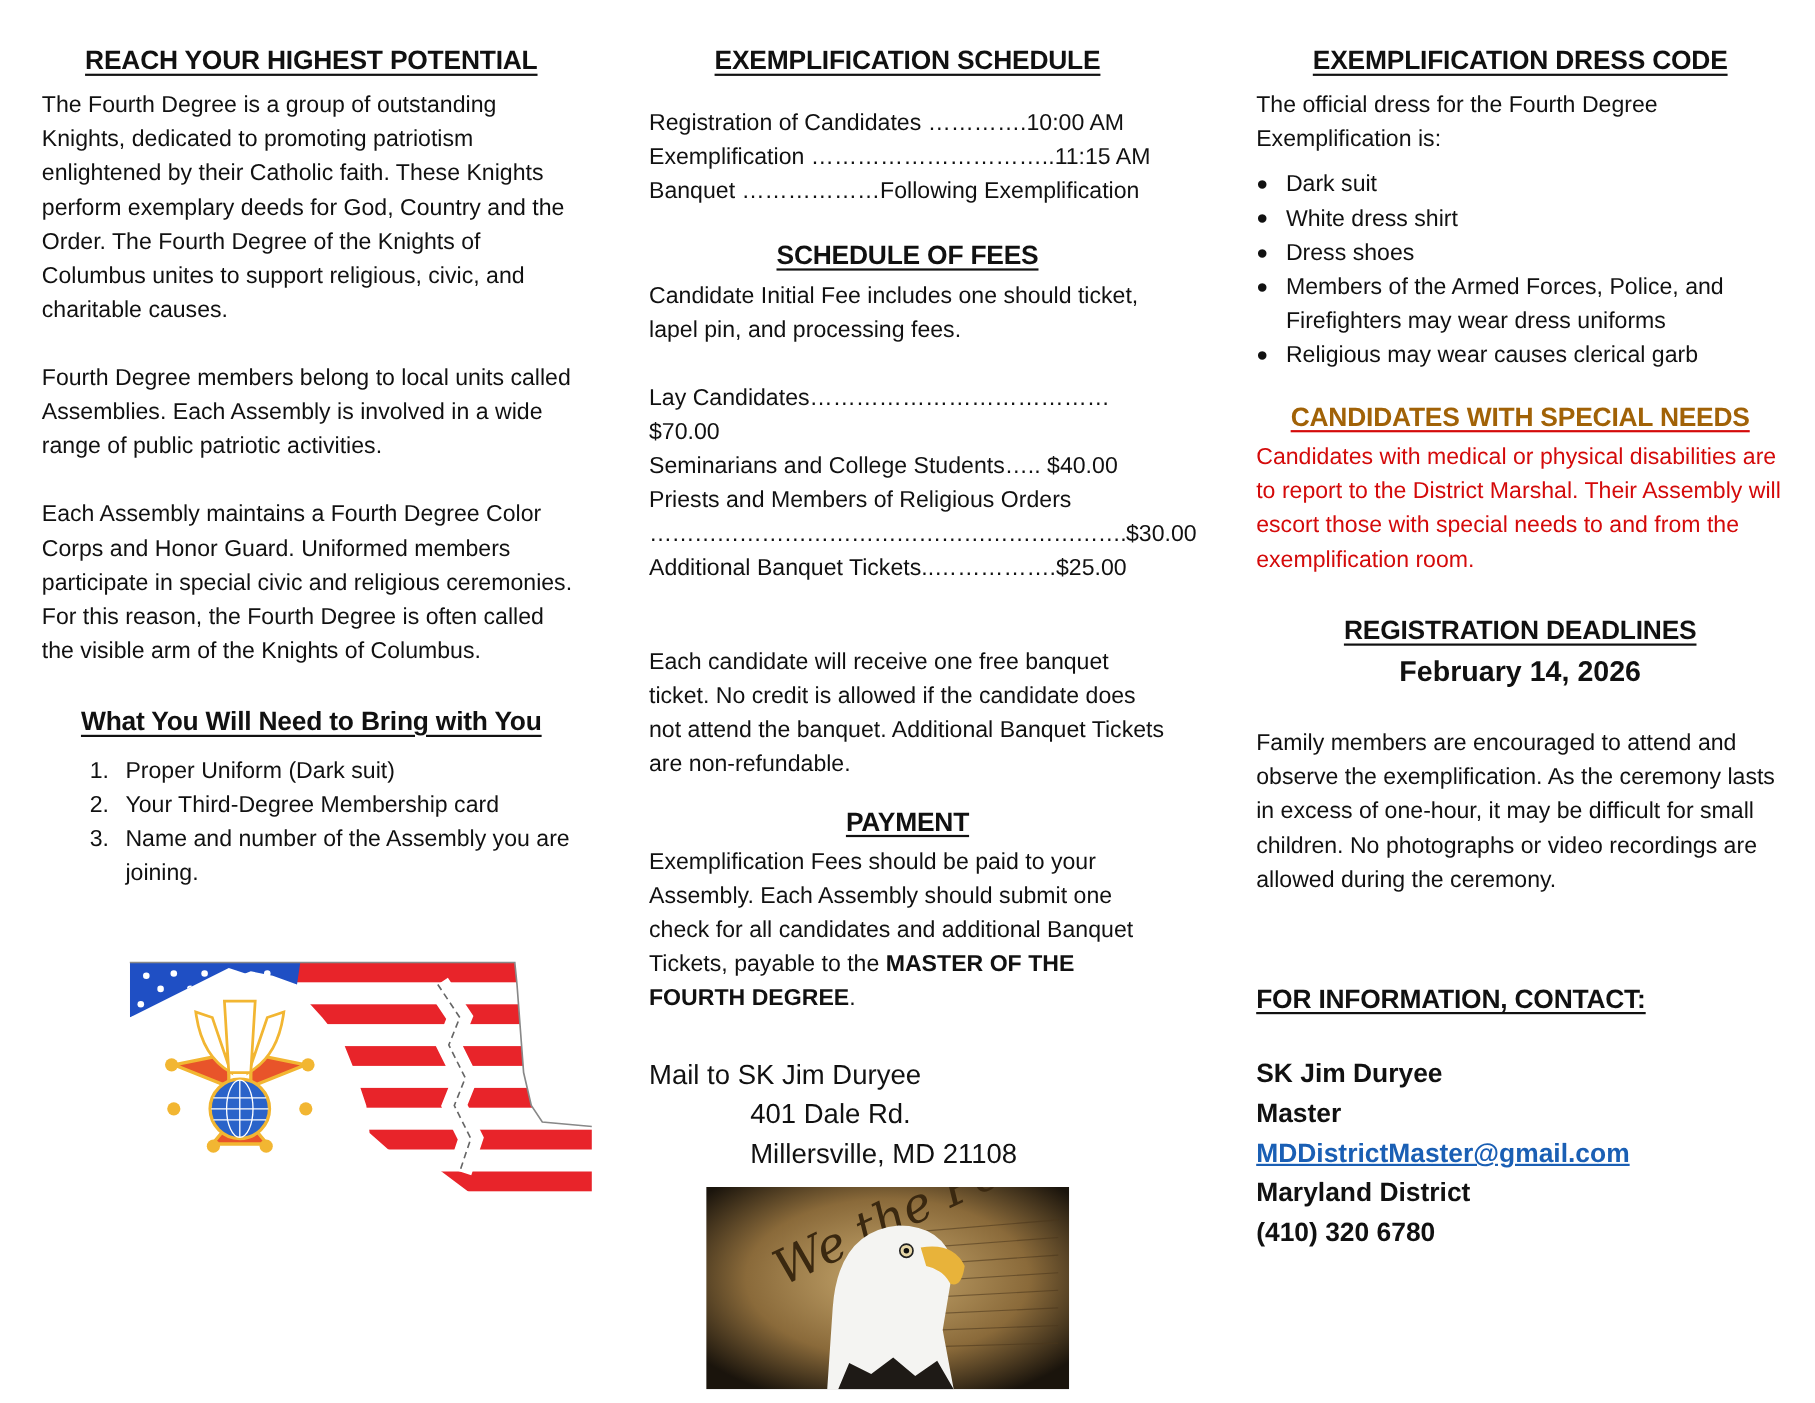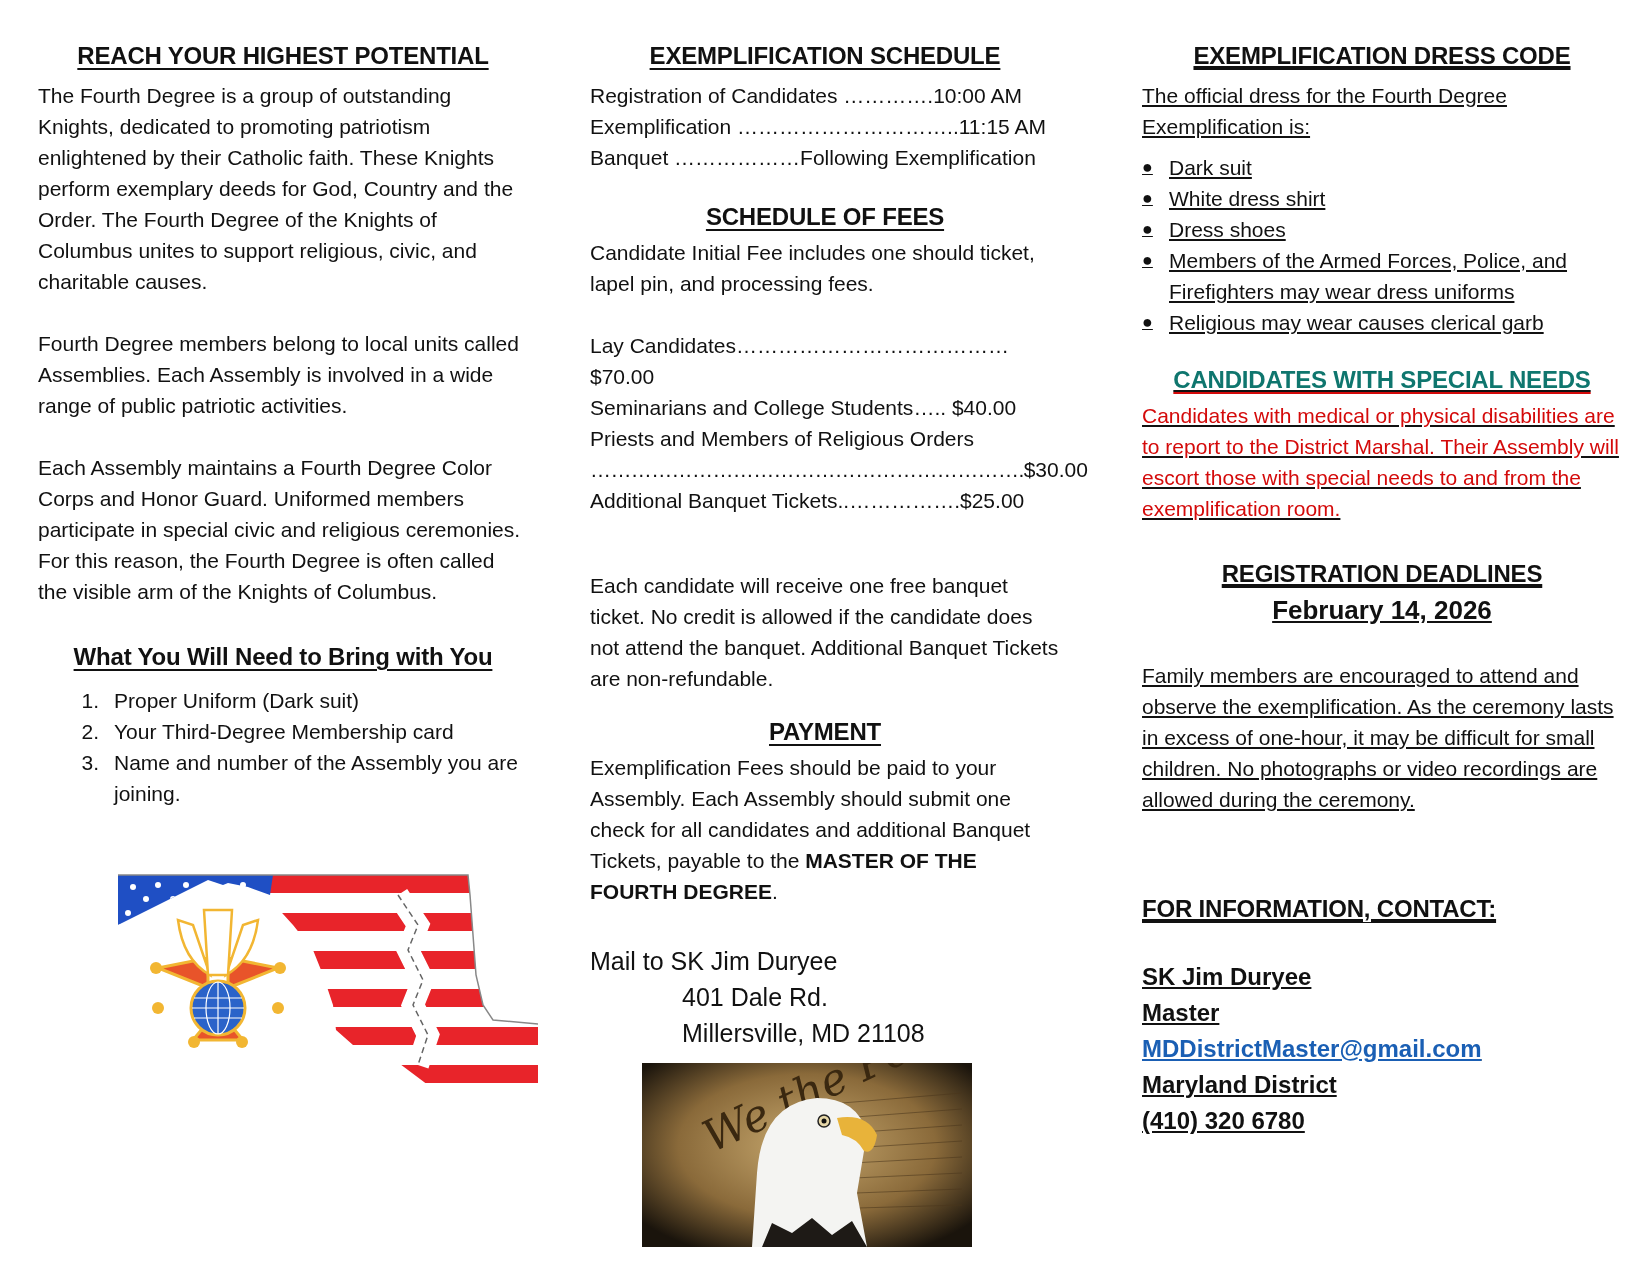--- a/index.html
+++ b/index.html
@@ -4,42 +4,42 @@
 <style>
   html, body { margin: 0; padding: 0; background: #ffffff; }
   body {
     width: 1650px; height: 1275px; position: relative; overflow: hidden;
     font-family: "Liberation Sans", "DejaVu Sans", sans-serif;
     color: #111111;
   }
   .col { position: absolute; top: 36px; }
   #col1 { left: 38px; width: 490px; }
   #col2 { left: 590px; width: 470px; }
-  #col3 { left: 1142px; width: 480px; text-decoration: underline; }
+  #col3 { left: 1142px; width: 480px; }
 
   h2 {
     margin: 0; font-size: 24px; font-weight: bold; text-align: center;
     text-decoration: underline; text-decoration-thickness: 2px; text-underline-offset: 4px;
     line-height: 40px; letter-spacing: -0.2px;
   }
   p { margin: 0; font-size: 21px; line-height: 31px; }
   .gap { height: 31px; }
 
   .numlist { margin: 8px 0 0 0; padding: 0; list-style: none; }
   .numlist li { display: flex; font-size: 21px; line-height: 31px; }
   .numlist .num { width: 76px; text-align: right; padding-right: 15px; box-sizing: border-box; }
   .numlist .txt { flex: 1; }
 
   .bullets { margin: 10px 0 0 0; padding: 0; list-style: none; }
   .bullets li { display: flex; font-size: 21px; line-height: 31px; }
   .bullets .dot { width: 27px; flex: none; font-size: 18px; }
   .bullets .txt { flex: 1; }
 
   .red { color: #d40a0a; }
-  .red-h { color: #0f766e; text-decoration-color: #d40a0a; }
+  .red-h { color: #a16207; text-decoration-color: #d40a0a; }
   .bold { font-weight: bold; }
   .link { color: #1a5fb4; text-decoration: underline; font-weight: bold; }
 
   .left-h { text-align: left; margin-top: 16px; }
 
   .logo-wrap { margin: 46px 0 0 60px; width: 440px; height: 260px; }
   .eagle-wrap { margin: 12px 0 0 52px; width: 330px; height: 184px; }
 
   .mail { font-size: 25px; line-height: 36px; margin-top: 36px; }
   .mail .indent { padding-left: 92px; }
@@ -131,21 +131,21 @@
           <line x1="-24" y1="38" x2="24" y2="38"></line>
           <line x1="0" y1="2" x2="0" y2="54"></line>
         </g>
       </g>
     </svg>
   </div>
 </div>
 
 <div class="col" id="col2">
   <h2>EXEMPLIFICATION SCHEDULE</h2>
-  <div style="margin-top:4px">
+  <div style="margin-top:20px">
     <p><span>Registration of Candidates</span><span> ………….</span><span>10:00 AM</span></p>
     <p><span>Exemplification</span><span> …………………………..</span><span>11:15 AM</span></p>
     <p><span>Banquet</span><span> ………………</span><span>Following Exemplification</span></p>
   </div>
   <div style="height:24px"></div>
   <h2>SCHEDULE OF FEES</h2>
   <p>Candidate Initial Fee includes one should ticket, lapel pin, and processing fees.</p>
   <div class="gap"></div>
   <div>
     <p><span>Lay Candidates</span><span>…………………………………</span><span>$70.00</span></p>

